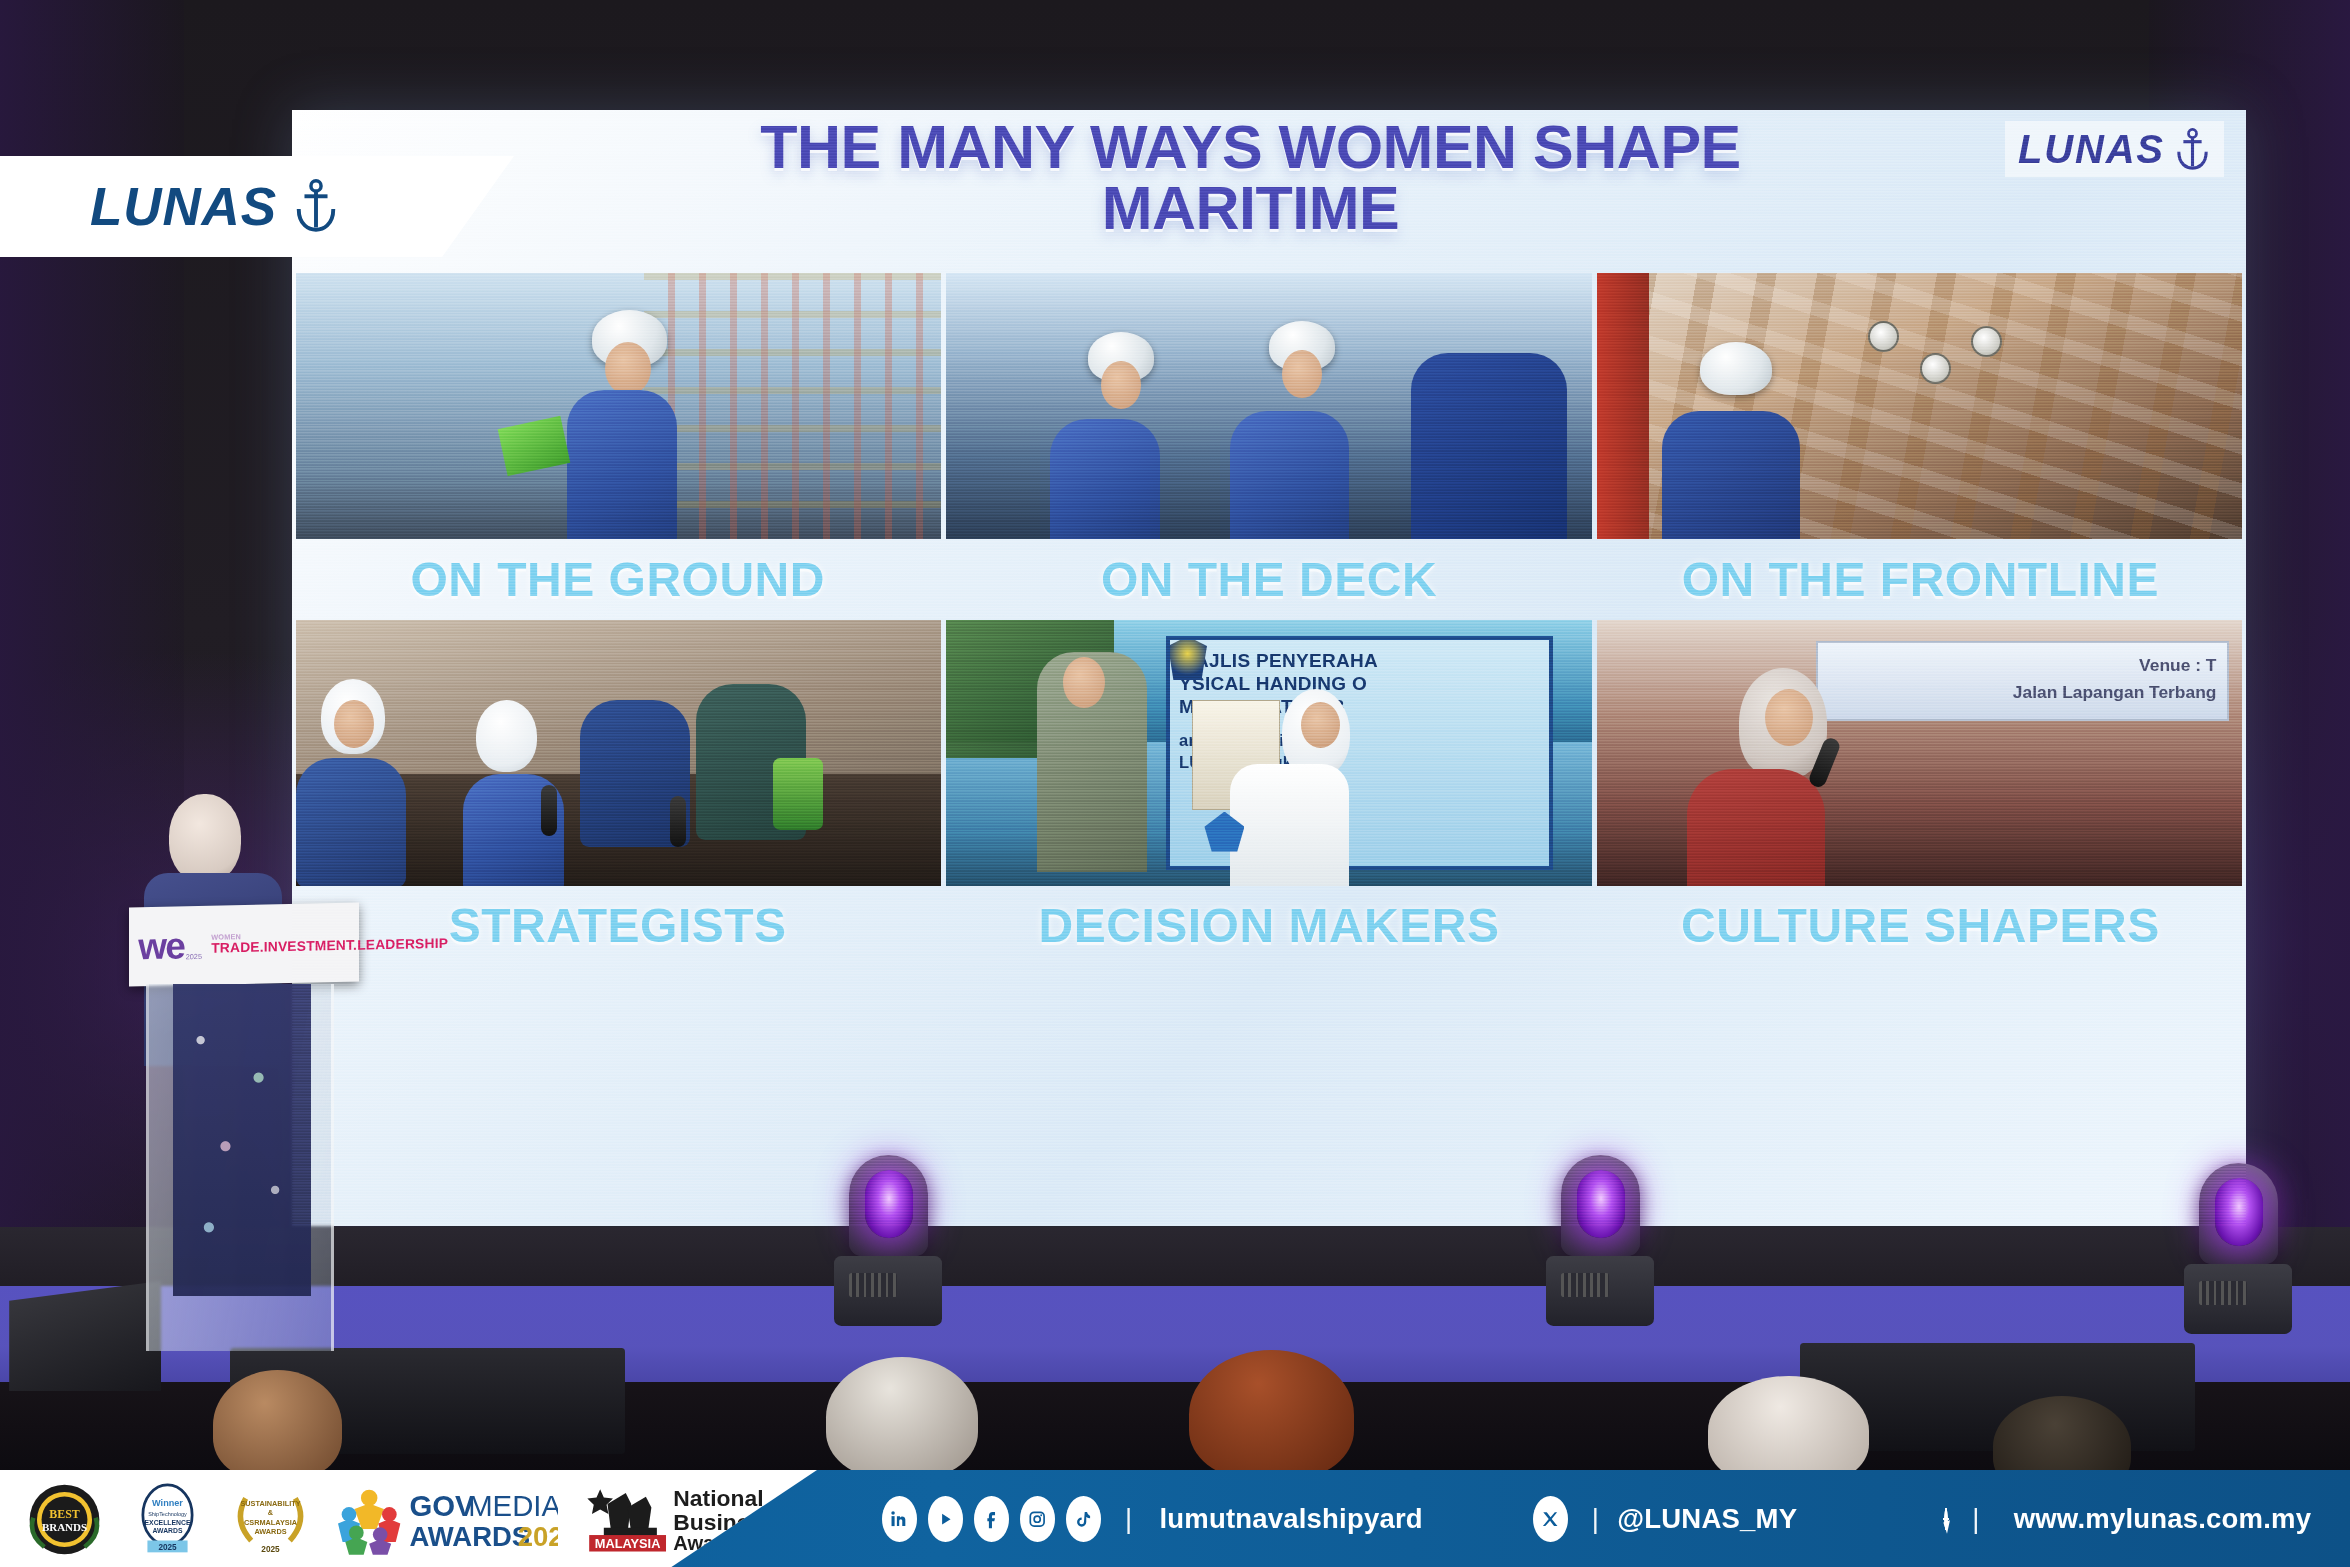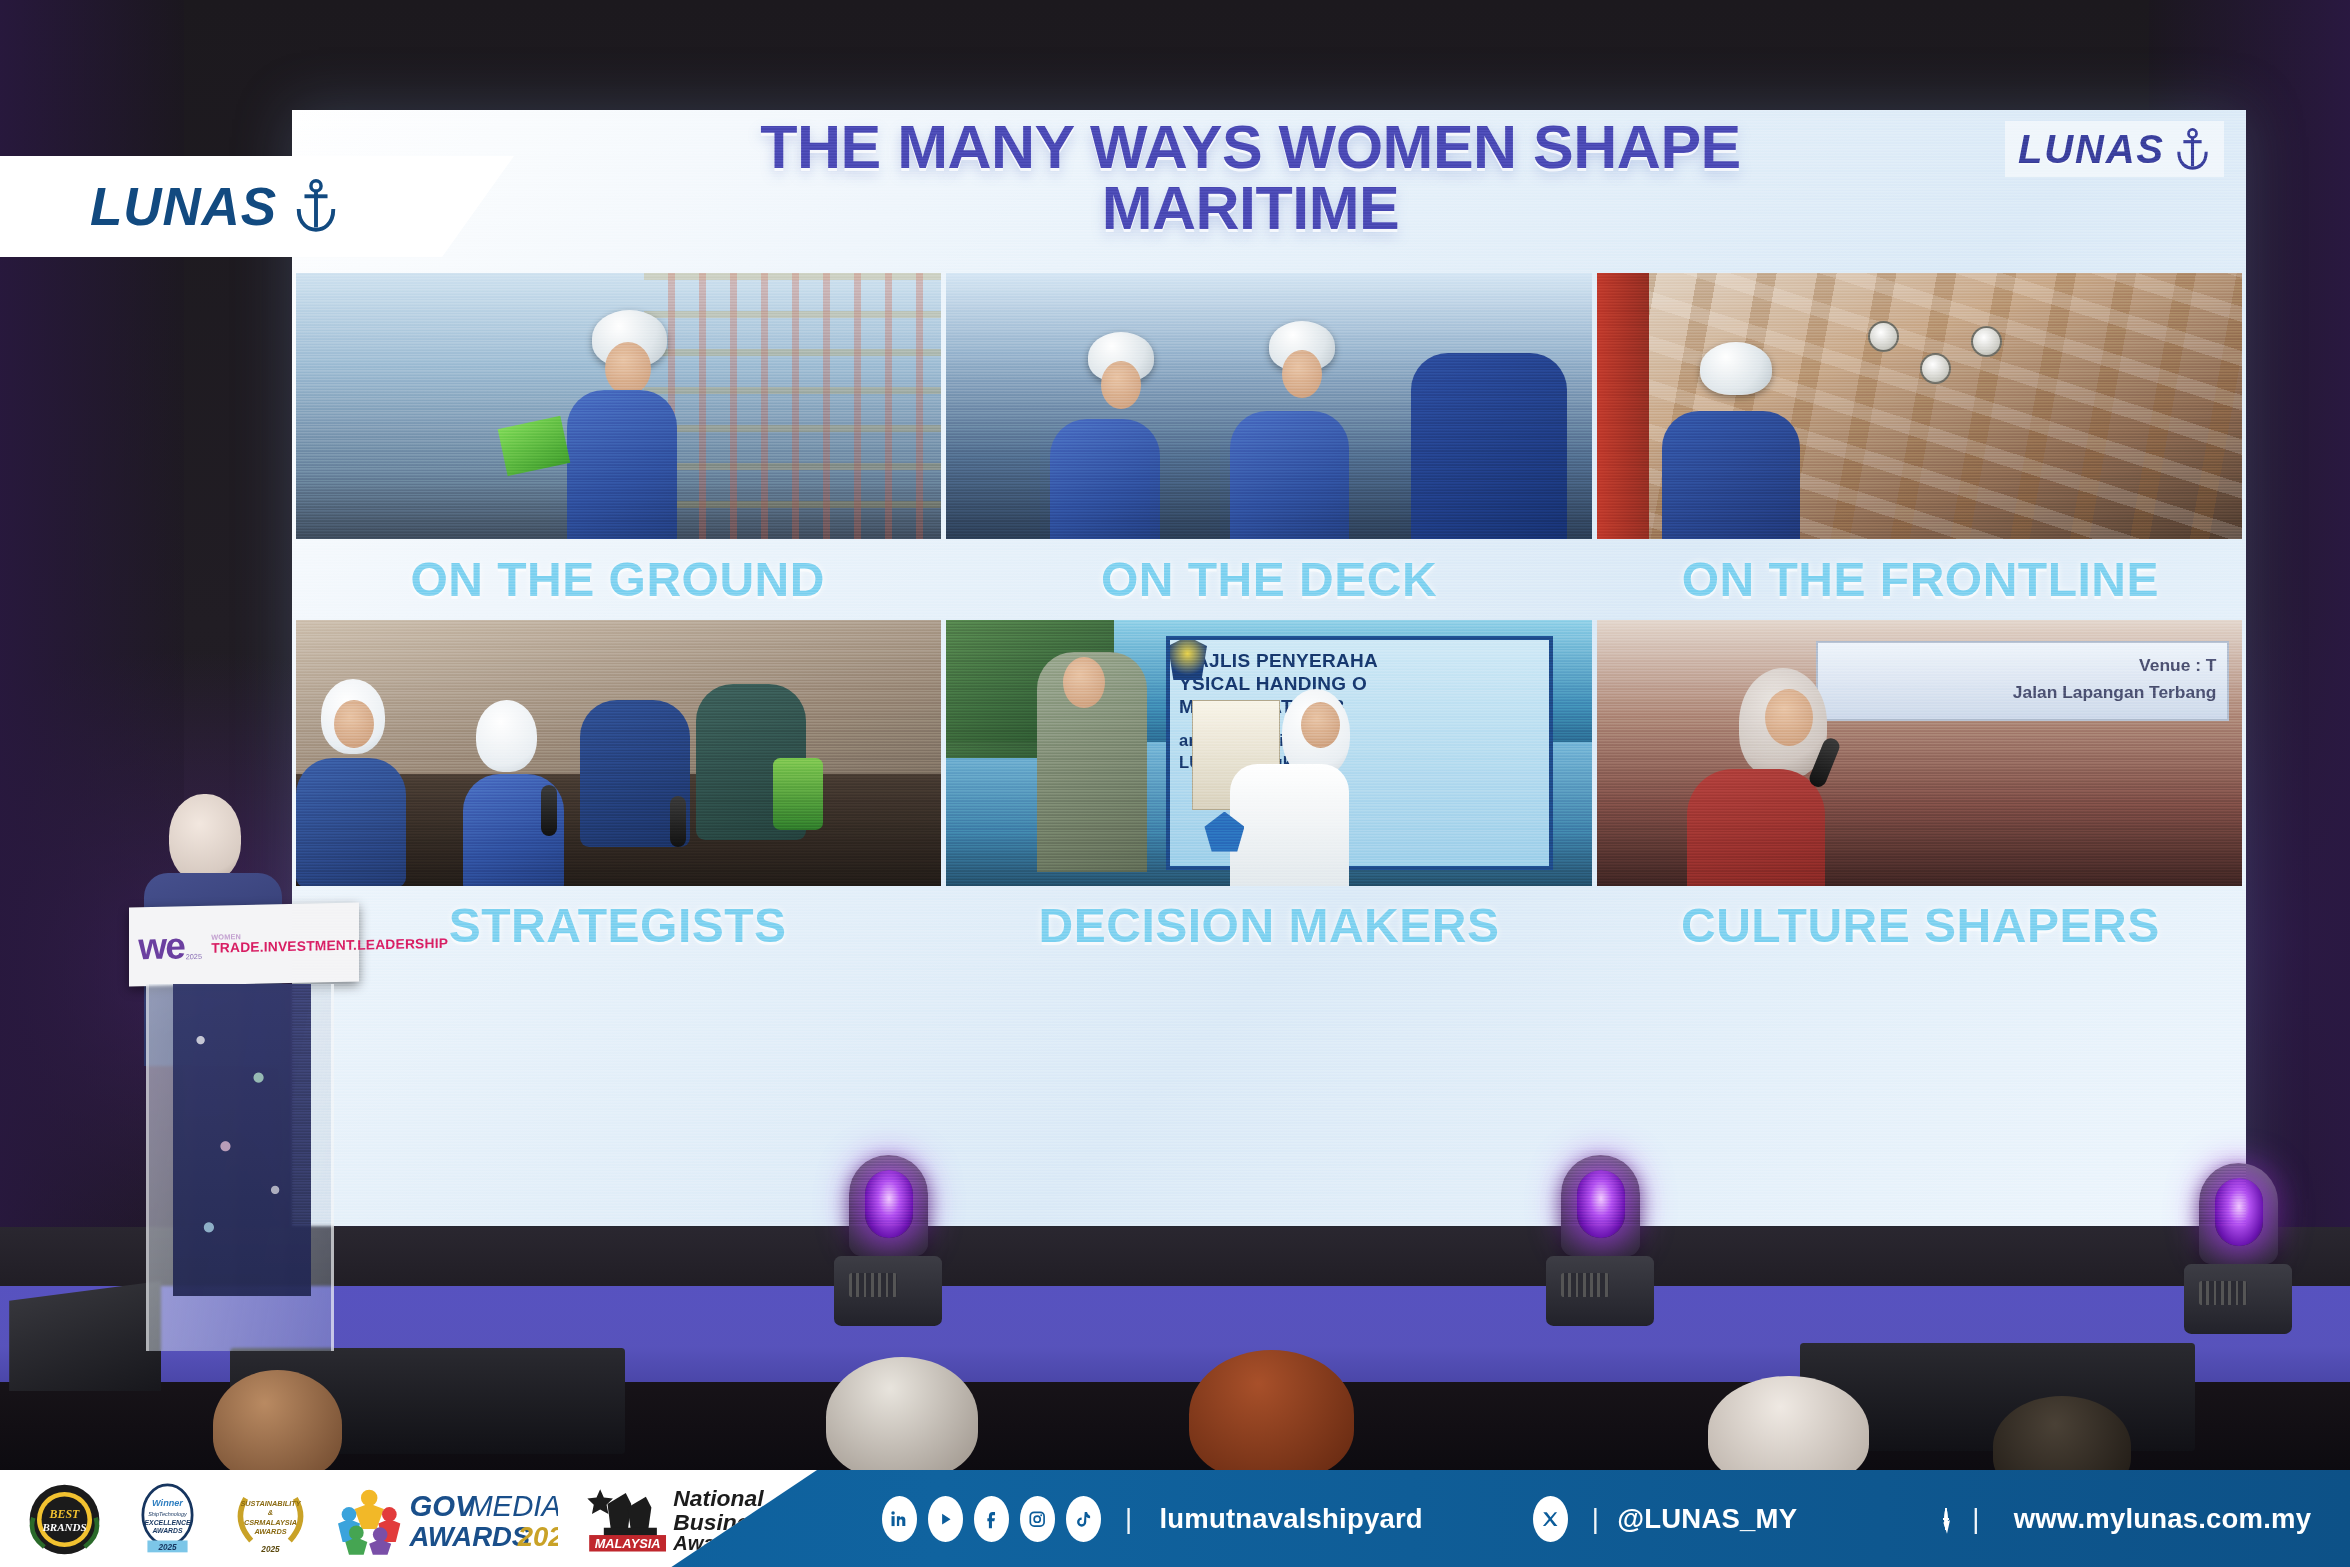--- a/index.html
+++ b/index.html
@@ -329,21 +329,21 @@
     position:absolute; left:0; top:0; height:98px; width:817px;
     background:#ffffff;
     clip-path: polygon(0 0, 100% 0, 82% 100%, 0 100%);
     display:flex; align-items:center; gap:27.5px; padding-left:26px;
   }
   .bb-blue-grad {
     position:absolute; inset:0;
     background: linear-gradient(90deg,#0b5c9a 0%, #10639f 40%, #0d5187 100%);
     z-index:-1;
   }
-  .award { display:flex; align-items:center; justify-content:flex-start;font-style:italic; }
+  .award { display:flex; align-items:center; justify-content:flex-start; }
 
   .bb-right {
     position:absolute; left:882px; right:0; top:0; height:98px;
     display:flex; align-items:center; color:#fff;
     gap:0px;
   }
   .soc-group { display:flex; align-items:center; gap:11px; }
   .soc-icon {
     width:35px; height:46px; border-radius:50%;
     background:#fff; color:#0b5c9a;

